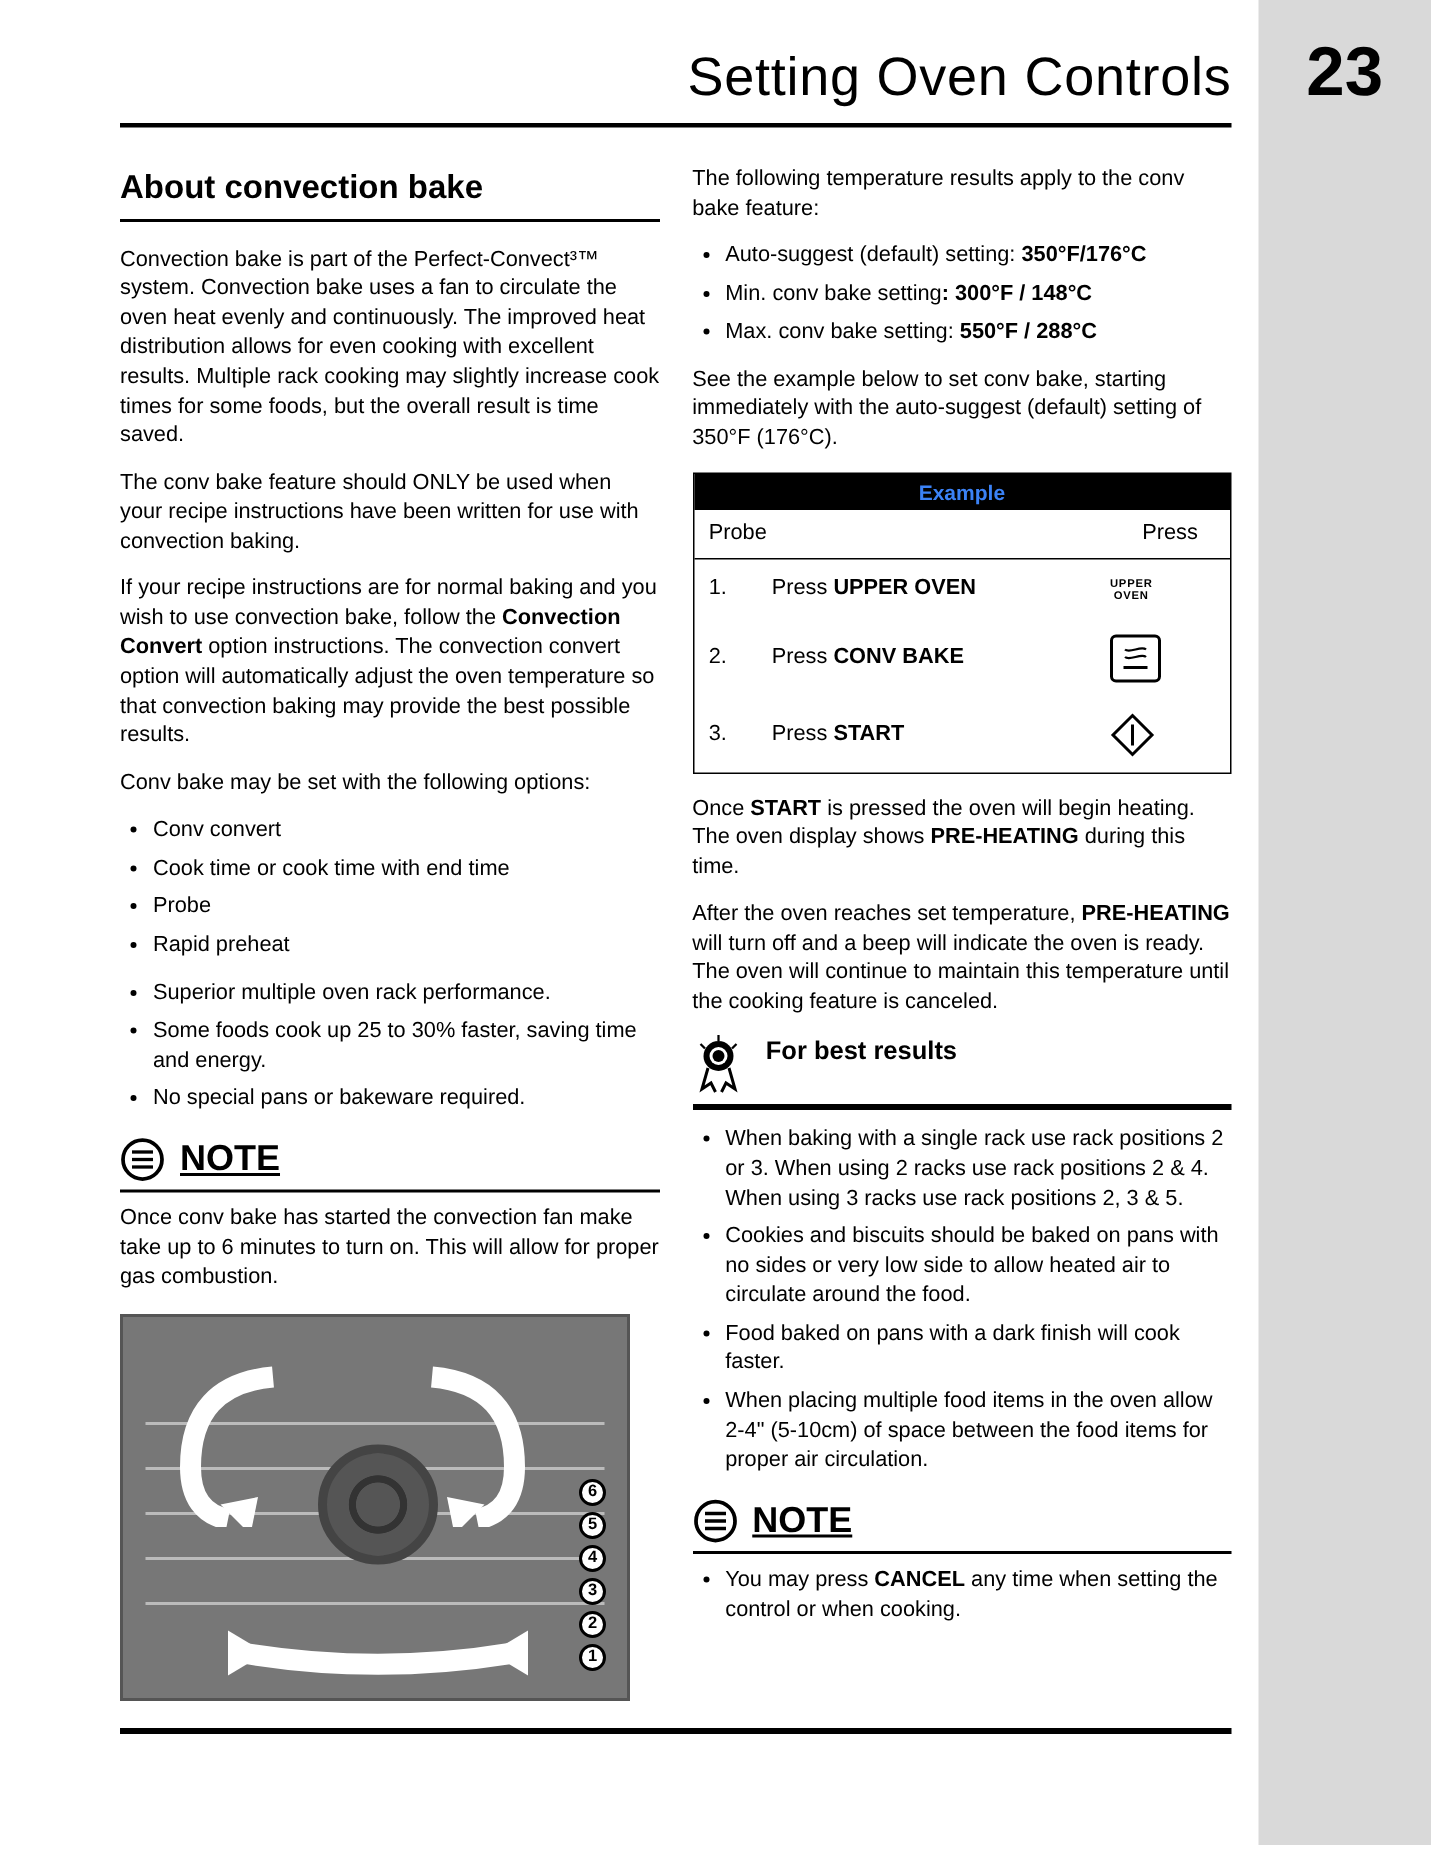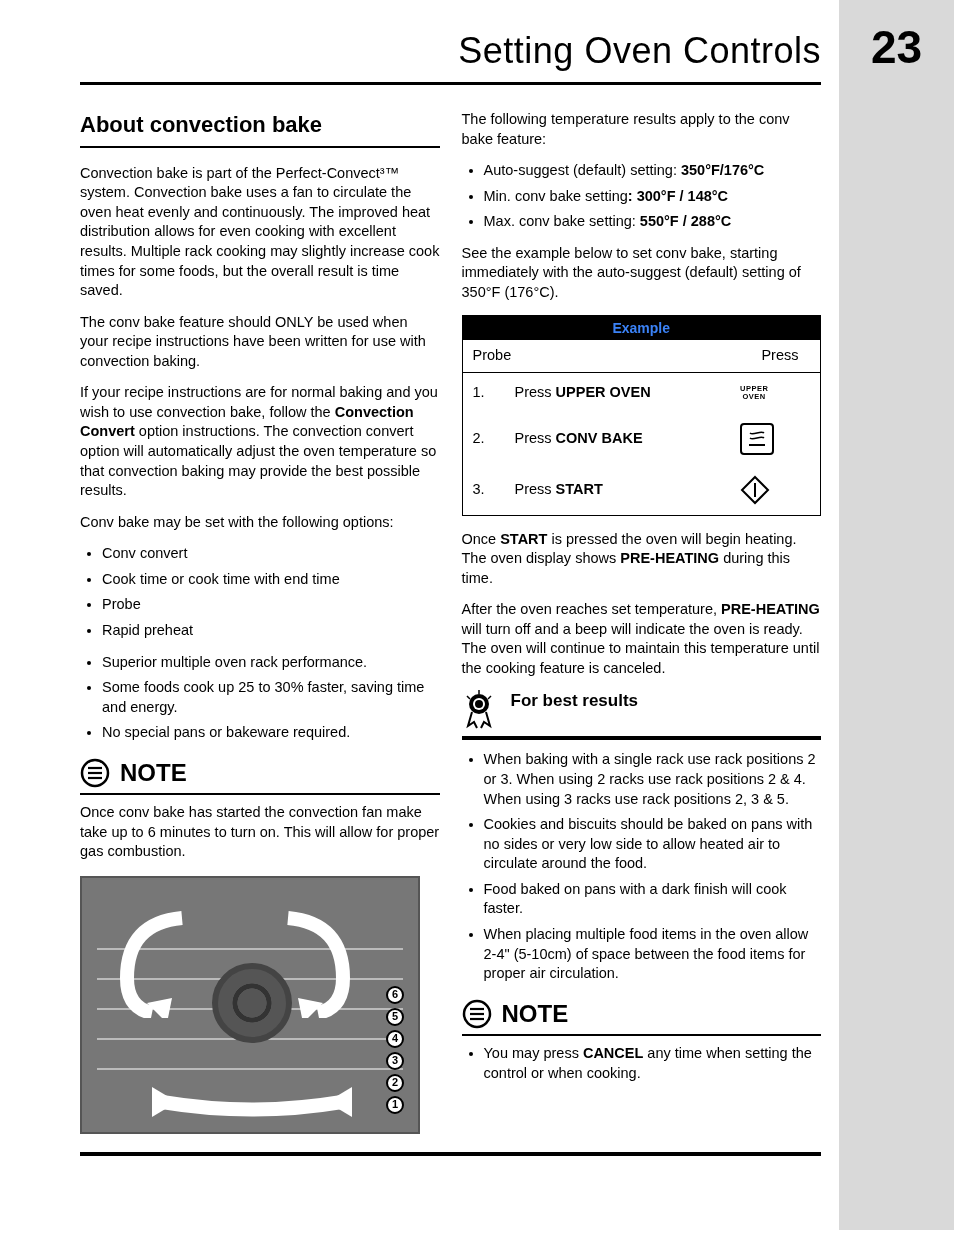--- a/index.html
+++ b/index.html
@@ -13,21 +13,21 @@
   .title-rule { border-bottom: 3px solid #000; margin: 0 18px 25px 80px; }
   .cols { display: flex; gap: 22px; padding: 0 18px 0 80px; }
   .col { flex: 1; font-size: 14.5px; line-height: 1.35; }
   h2.section { font-size: 22px; font-weight: bold; border-bottom: 2px solid #000; padding-bottom: 6px; margin-bottom: 16px; }
   p { margin-bottom: 12px; }
   ul { list-style: disc; padding-left: 22px; margin-bottom: 12px; }
   ul li { margin-bottom: 6px; }
   .sub-head { font-weight: bold; font-size: 15.5px; margin-bottom: 6px; }
   .note-box { margin-top: 14px; }
   .note-header { display: flex; align-items: center; gap: 10px; border-bottom: 2px solid #000; padding-bottom: 4px; margin-bottom: 8px; }
-  .note-label { font-size: 24px; font-weight: bold; }
+  .note-label { font-size: 24px; font-weight: bold; text-decoration: underline; }
   .note-icon svg, .ribbon-icon svg { display: block; }
   .example-table { border: 1.5px solid #000; width: 100%; margin-bottom: 14px; }
   .example-table .hdr { background: #000; color: #3b82f6; text-align: center; font-weight: bold; padding: 3px 0; font-size: 14px; }
   .example-table .subhdr { display: flex; border-bottom: 1px solid #000; }
   .example-table .subhdr .c1 { flex: 1; padding: 6px 10px; }
   .example-table .subhdr .c2 { width: 80px; padding: 6px 4px; text-align: center; }
   .example-row { display: flex; align-items: center; padding: 10px 10px; }
   .example-row .num { width: 18px; }
   .example-row .txt { flex: 1; margin-left: 24px; }
   .example-row .icon-cell { width: 70px; display: flex; justify-content: flex-start; }

